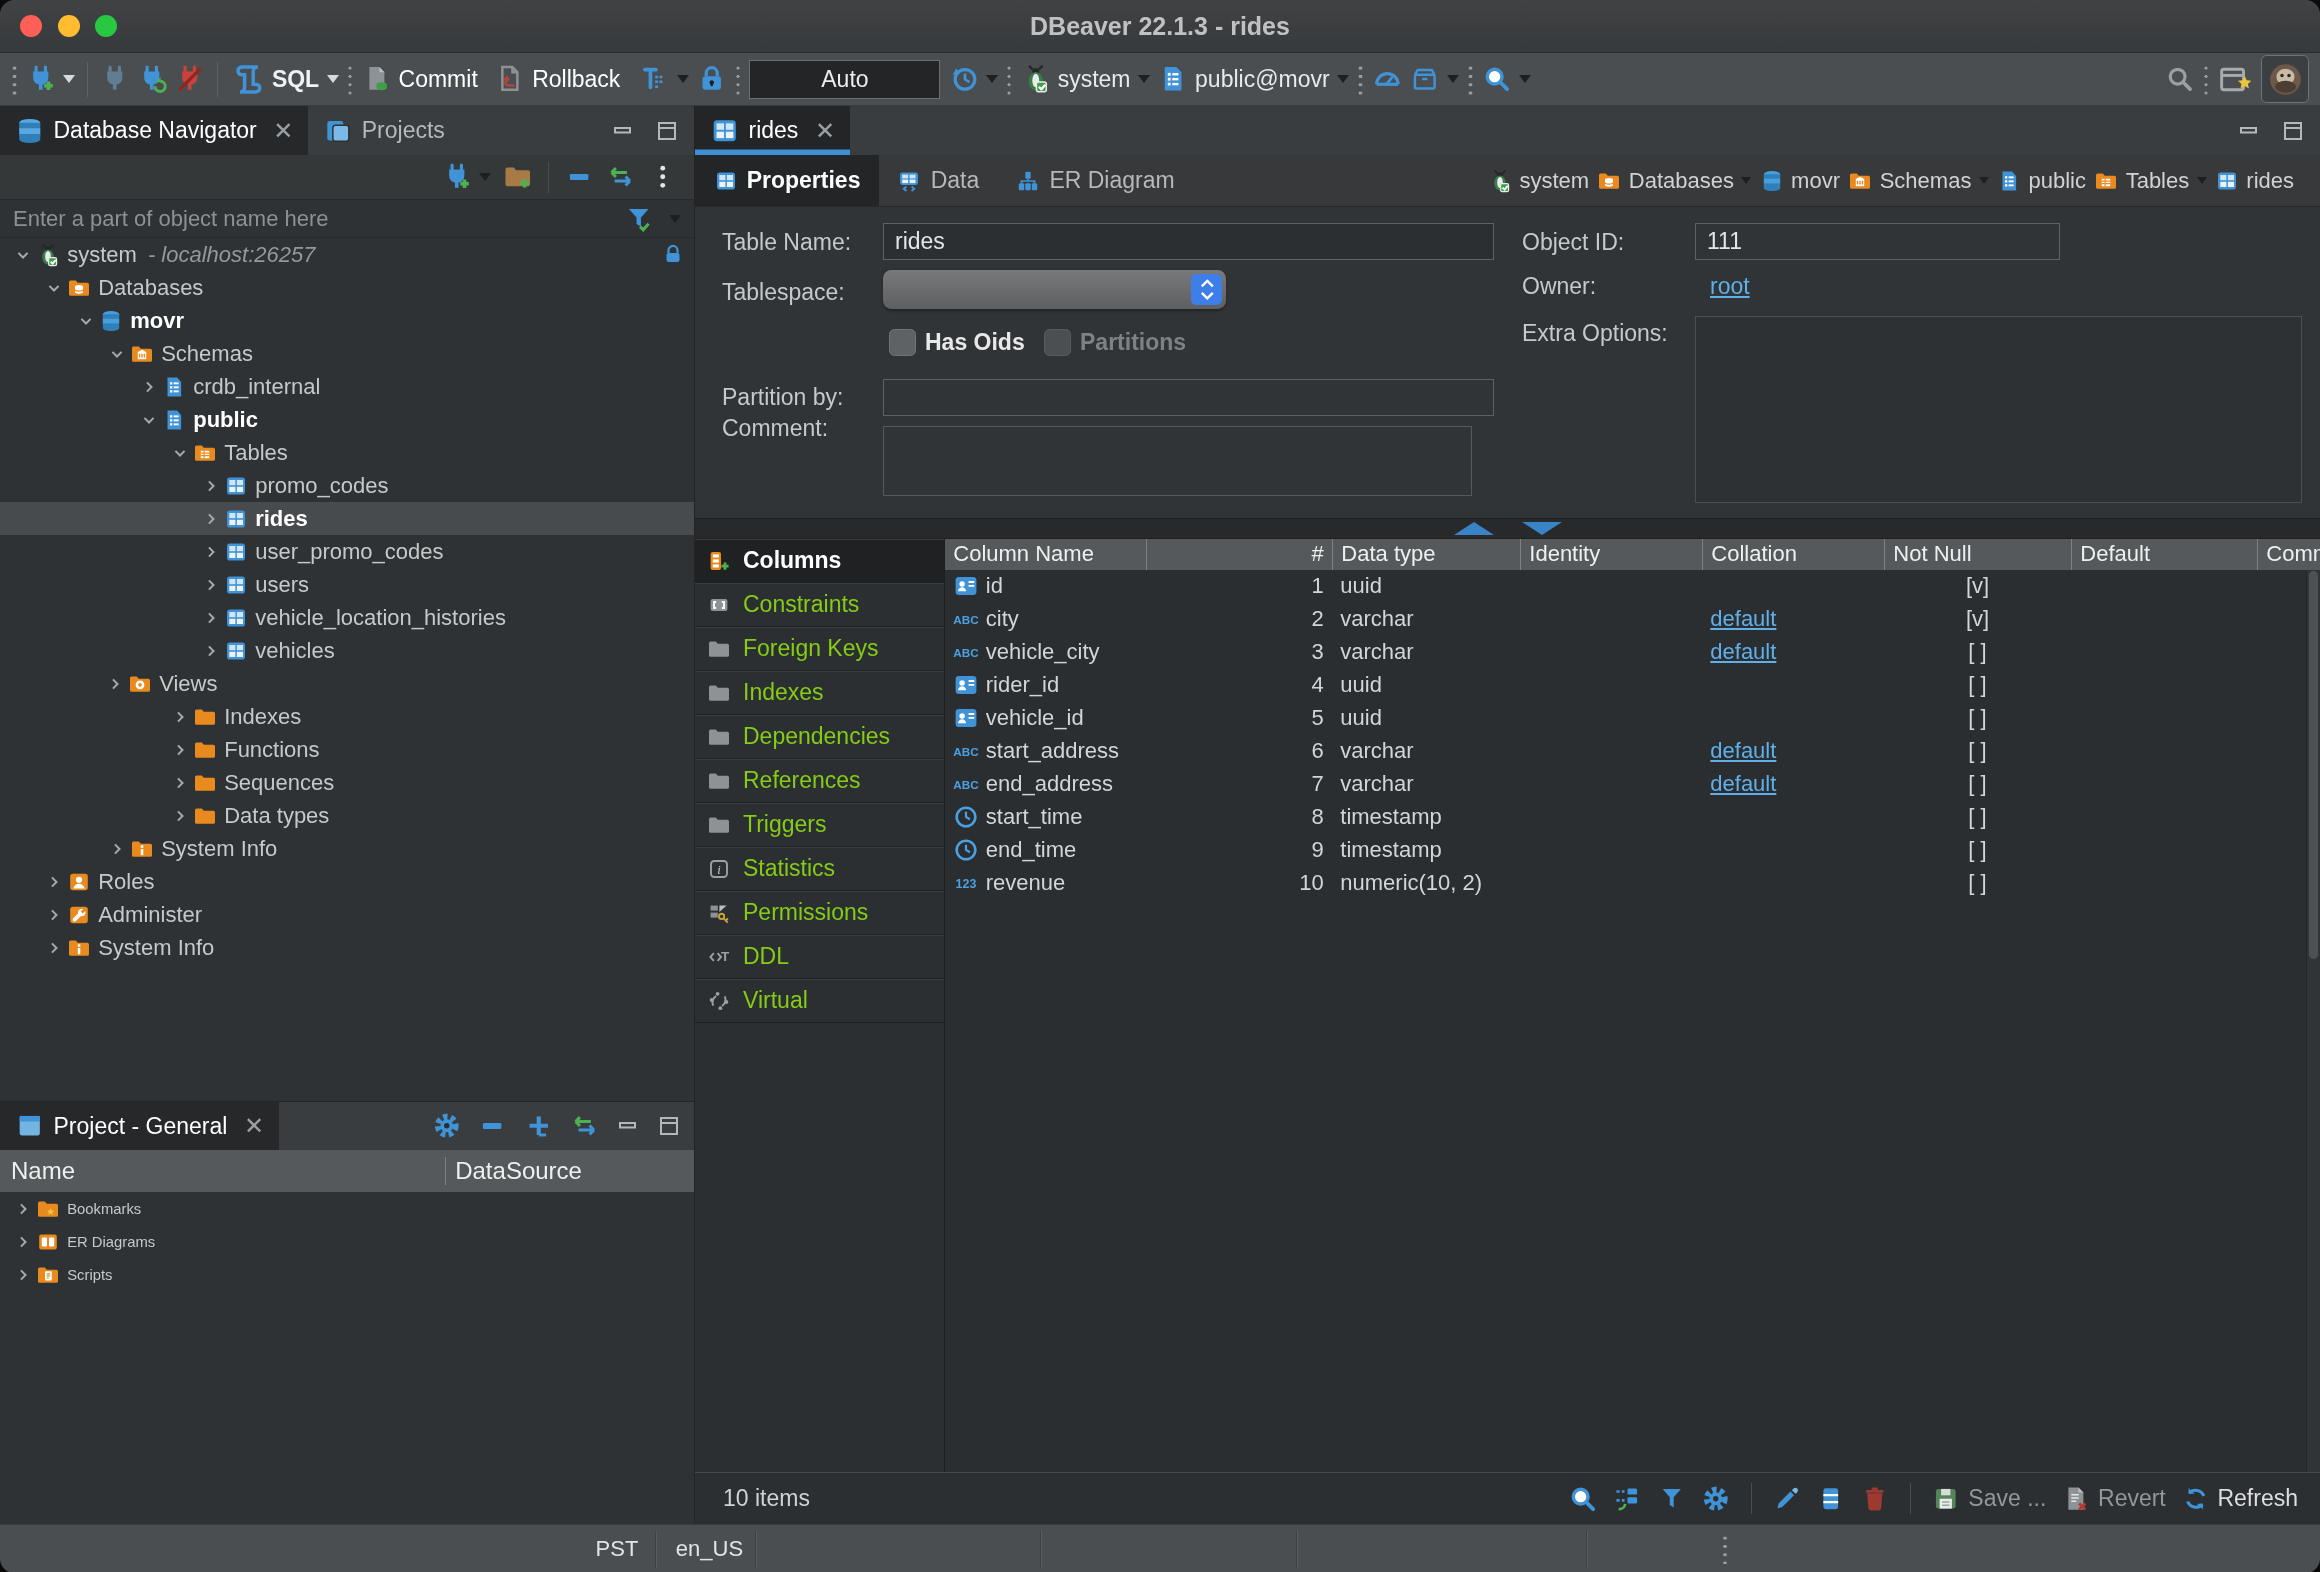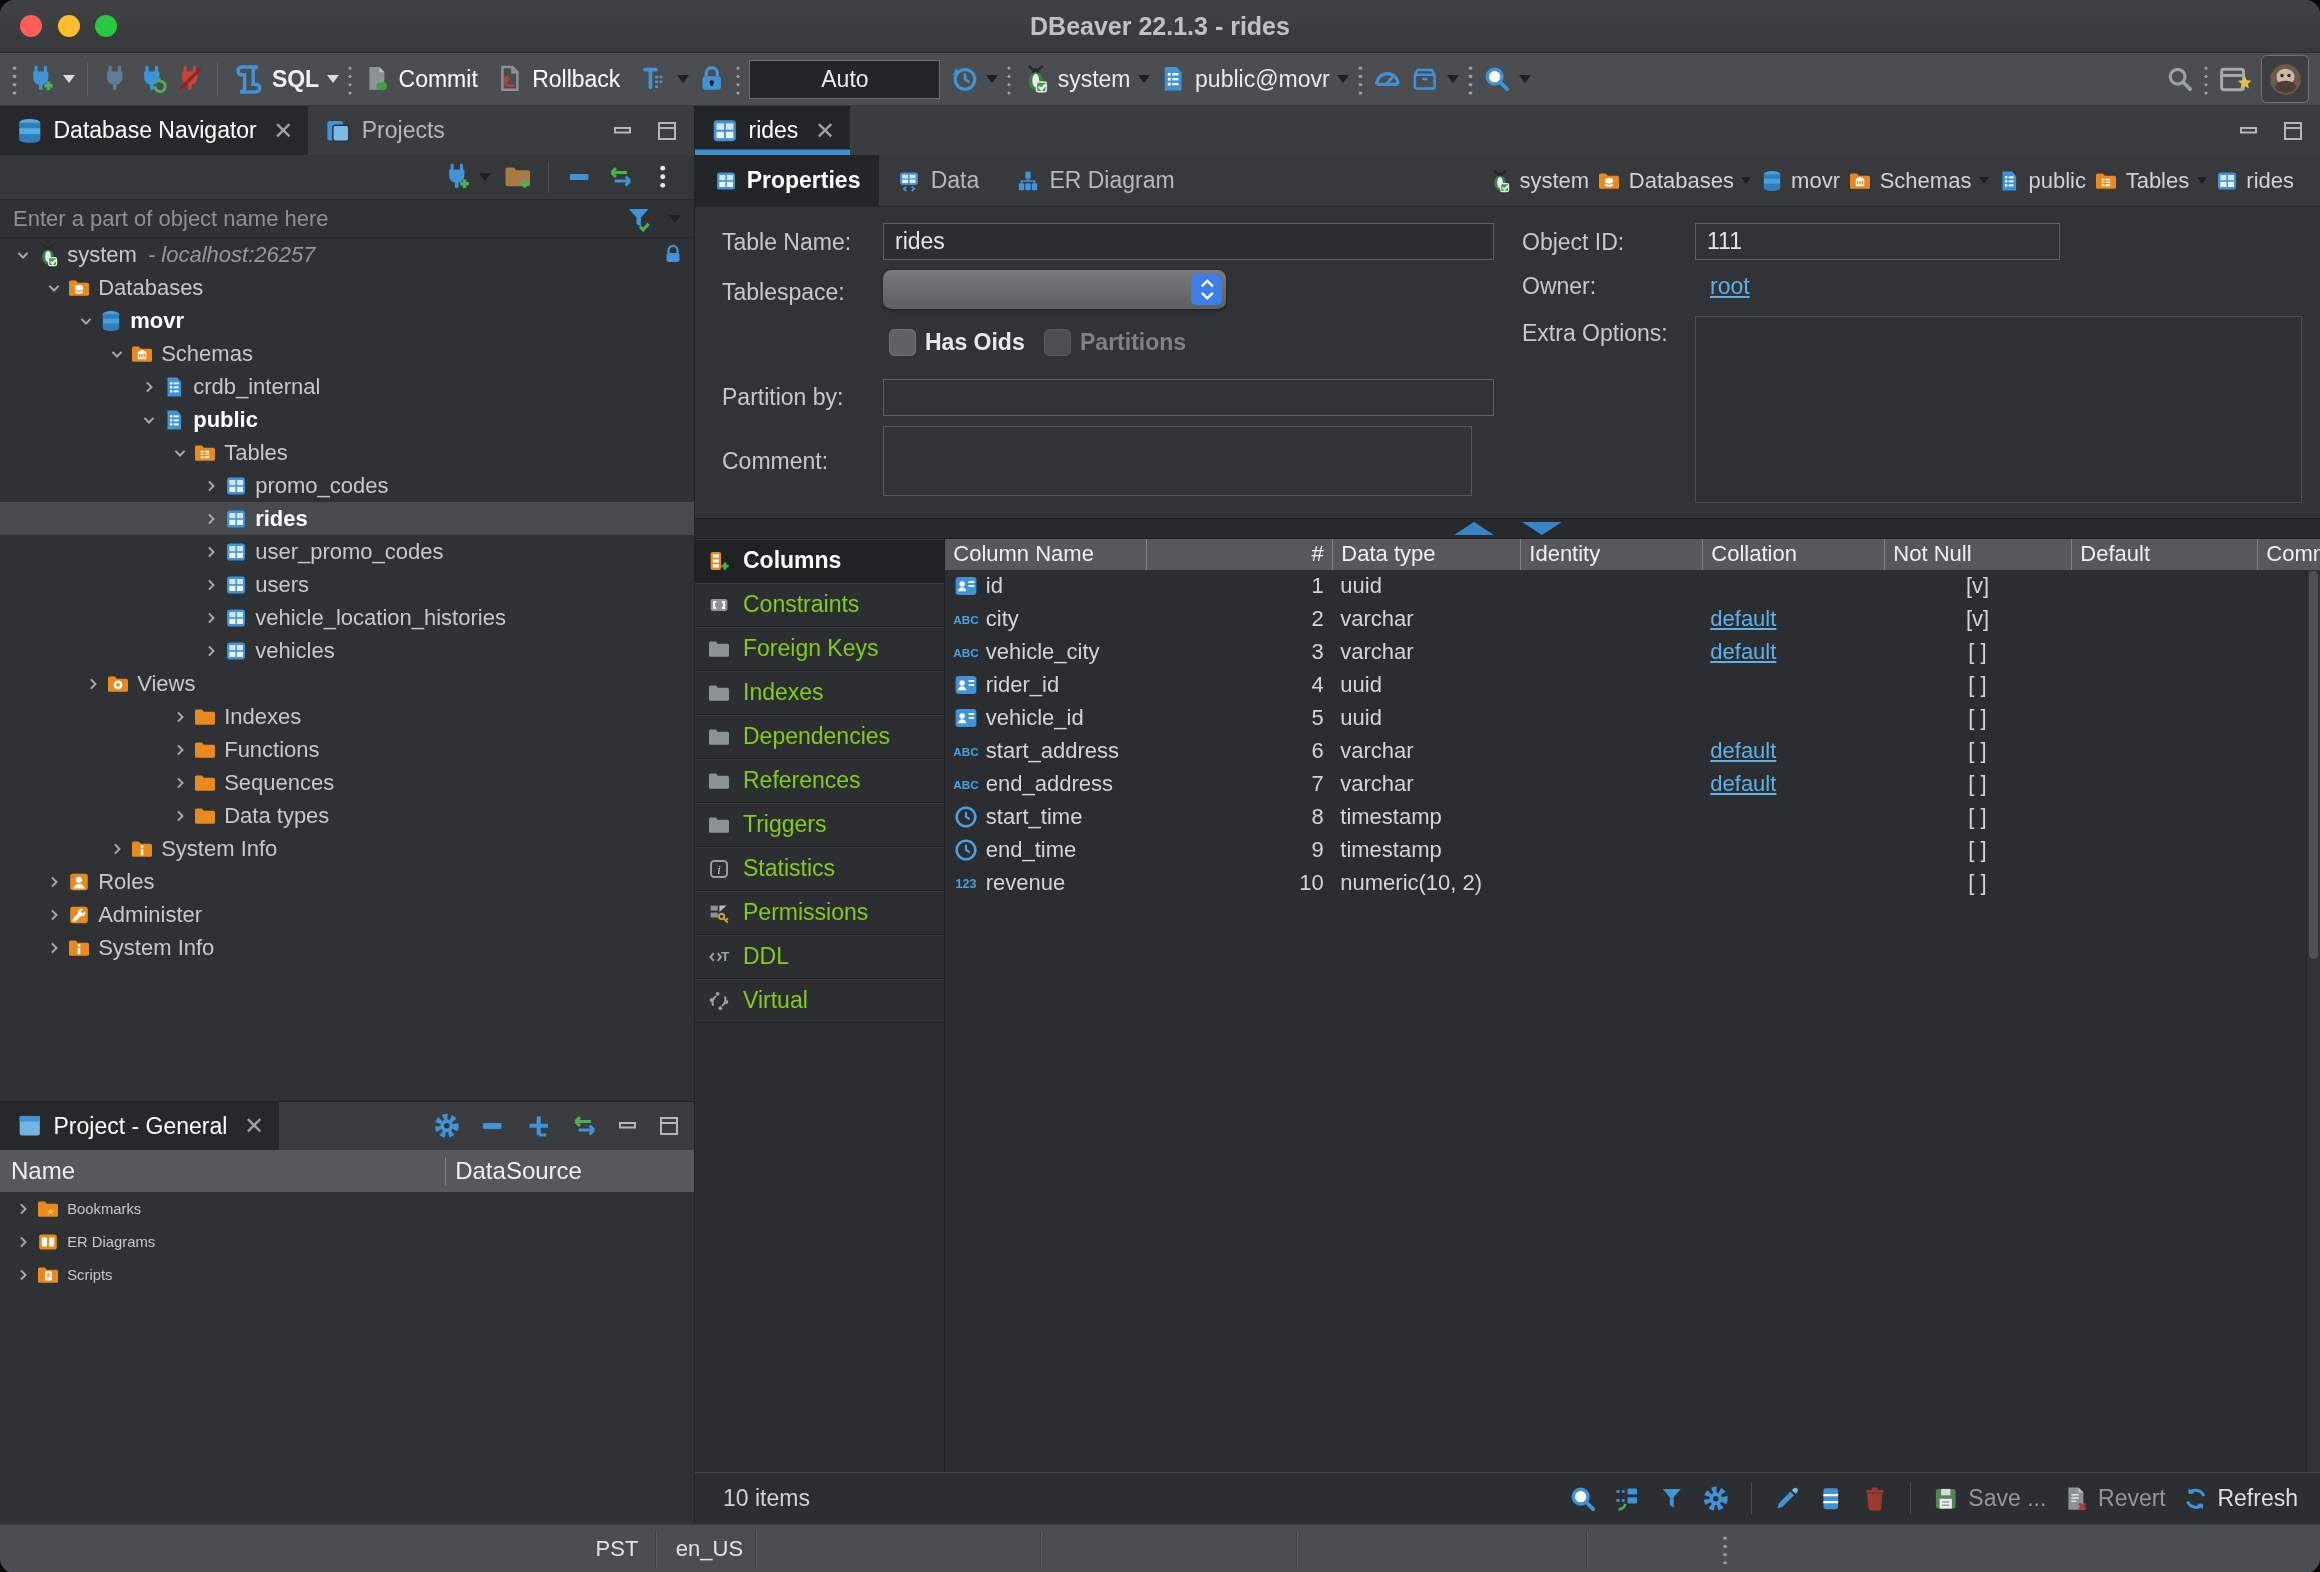--- a/index.html
+++ b/index.html
@@ -632,21 +632,21 @@
               <svg viewBox="0 0 24 24">
                 <rect x="3" y="3.5" width="18" height="17" rx="2.8" fill="#3f93d6"></rect>
                 <rect x="5.3" y="6" width="6.1" height="5.2" fill="#cfe6f5"></rect>
                 <rect x="12.9" y="6" width="6.1" height="5.2" fill="#cfe6f5"></rect>
                 <rect x="5.3" y="12.8" width="6.1" height="5.2" fill="#eaf3fa"></rect>
                 <rect x="12.9" y="12.8" width="6.1" height="5.2" fill="#eaf3fa"></rect>
               </svg>
             </span>
             <span class="tlabel">vehicles</span>
           </div>
-          <div class="trow" style="padding-left: 82px;">
+          <div class="trow" style="padding-left: 104px;">
             <span class="arrow">
               <svg viewBox="0 0 24 24">
                 <path d="M9.5 6.5l5.5 5.5-5.5 5.5" fill="none" stroke="#a6aaac" stroke-width="2.4"></path>
               </svg>
             </span>
             <span class="ic small">
               <svg viewBox="0 0 24 24">
                 <path d="M2 6A1.6 1.6 0 0 1 3.6 4.4h5.2l2 2.4h9.6A1.6 1.6 0 0 1 22 8.4v9.8a1.6 1.6 0 0 1-1.6 1.6H3.6A1.6 1.6 0 0 1 2 18.2z" fill="#e98a1f"></path>
                 <circle cx="12" cy="12.8" r="4.4" fill="#fff"></circle>
                 <circle cx="12" cy="12.8" r="1.9" fill="#e98a1f"></circle>
@@ -1056,21 +1056,21 @@
         <span class="cblab" style="left:230px;top:122px;">Has Oids</span>
         <span class="cb dis" style="left:349px;top:122px;"></span>
         <span class="cblab dis" style="left:385px;top:122px;">Partitions</span>
 
         <div class="flabel" style="left:827px;top:113px;">Extra Options:</div>
         <div class="tarea" style="left:1000px;top:109px;width:605px;height:185px;"></div>
 
         <div class="flabel" style="left:27px;top:177px;">Partition by:</div>
         <div class="inp" style="left:188px;top:172px;width:587px;height:35px;background:#313437;"></div>
 
-        <div class="flabel" style="left:27px;top:241px;">Comment:</div>
+        <div class="flabel" style="left:27px;top:208px;">Comment:</div>
         <div class="tarea" style="left:188px;top:219px;width:587px;height:68px;background:#313437;border-color:#56595c;"></div>
       </div>
 
       <div class="sash">
         <span class="tri-up"></span>
         <span class="tri-dn"></span>
       </div>
 
       <div class="lower">
         <div class="vtabs" id="vtabs">

